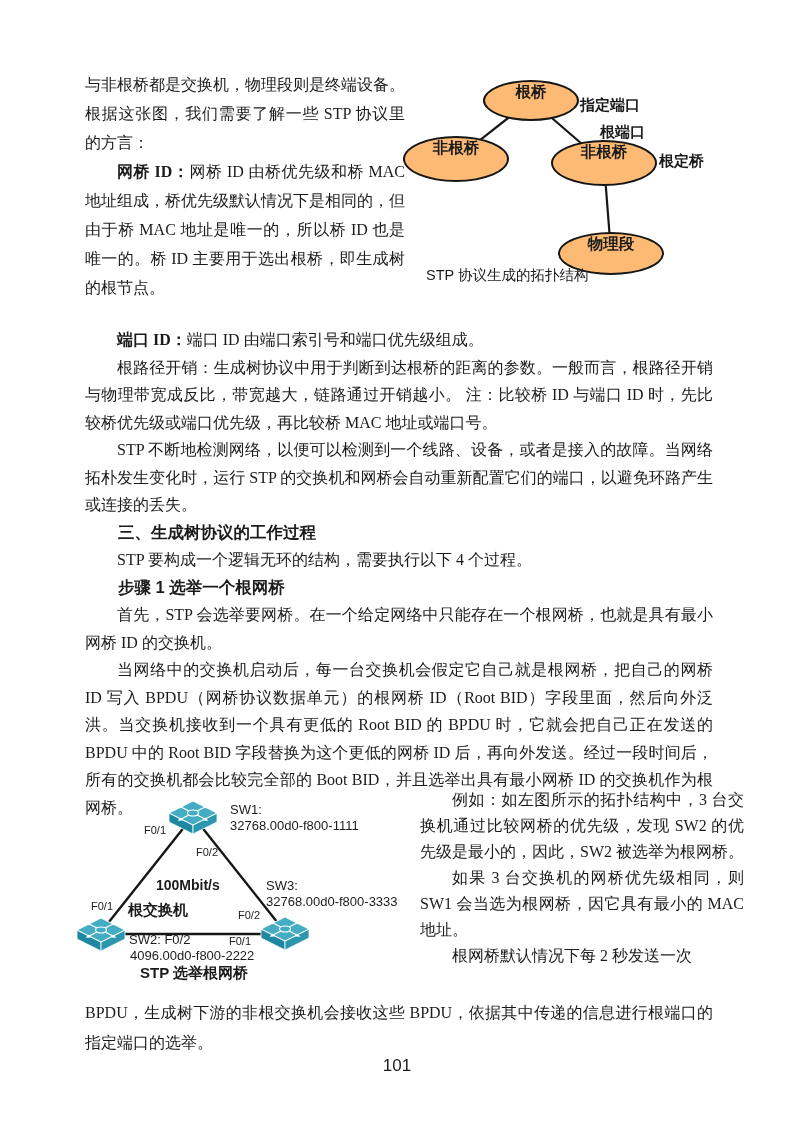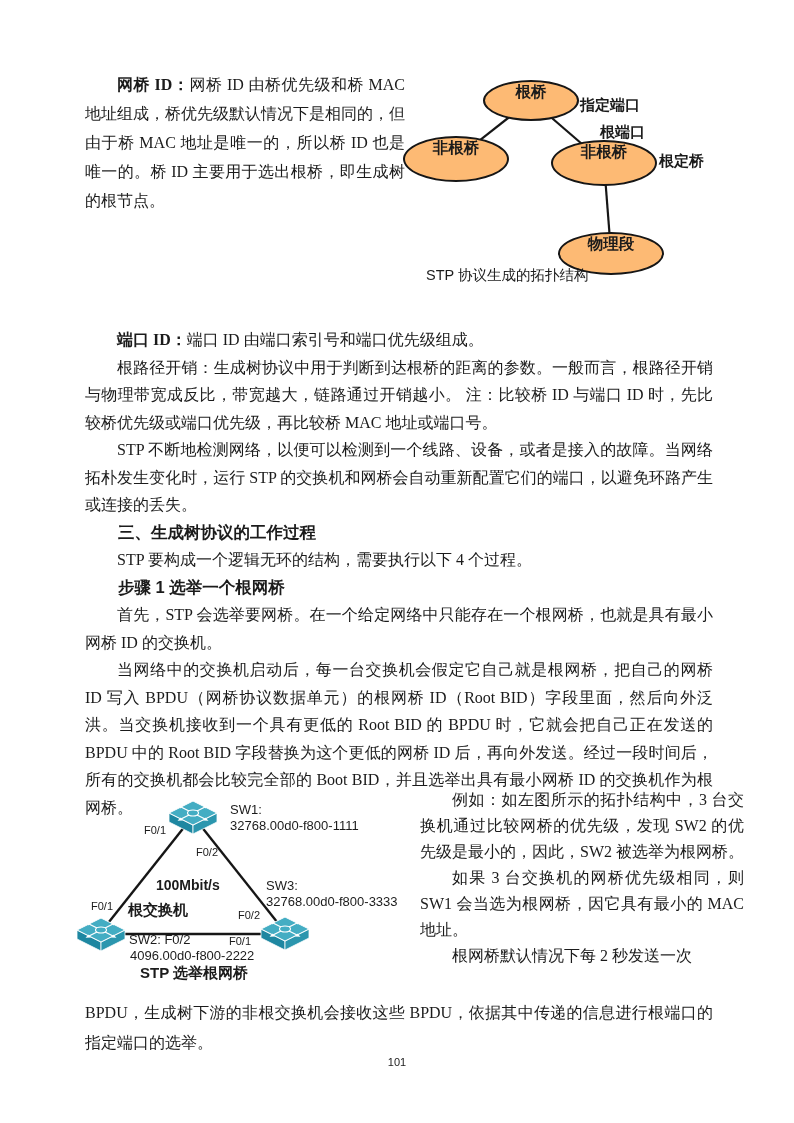--- a/index.html
+++ b/index.html
@@ -28,21 +28,21 @@
     font-size:16px; line-height:30px; text-align:justify;
   }
   p.ind { text-indent:2em; }
   .lead-bold { font-weight:bold; }
   .sec-head, .step-head {
     font-family:"Liberation Sans", sans-serif;
     font-weight:bold; font-size:16.5px; text-indent:2em;
   }
   .page-number {
     position:absolute; left:0; top:1056px; width:100%;
-    text-align:center; font-size:11px; font-family:"Liberation Sans", sans-serif;
+    text-align:center; font-size:17px; font-family:"Liberation Sans", sans-serif;
   }
   
   .topo { position:absolute; left:400px; top:60px; width:350px; height:240px; }
   .topo svg.conn { position:absolute; left:0; top:0; }
   .topo-node {
     position:absolute; background:#fdba74; border:2.2px solid #161616; border-radius:50%;
     display:flex; align-items:flex-start; justify-content:center;
     font-family:"Liberation Sans", sans-serif; font-weight:bold; font-size:15.5px;
   }
   .topo-label {
@@ -65,20 +65,21 @@
   .nd-speed { font-weight:bold; font-size:14px; }
   .nd-role { font-weight:bold; font-size:15px; font-family:Liberation Mono, monospace; }
   .nd-caption { font-weight:bold; font-size:15px; }
 </style>
 </head>
 <body>
 
 <div class="page">
 
   <div class="col-left">
+    <p>与非根桥都是交换机，物理段则是终端设备。根据这张图，我们需要了解一些 STP 协议里的方言：</p>
     <p class="ind"><span class="lead-bold">网桥 ID：</span><span>网桥 ID 由桥优先级和桥 MAC 地址组成，桥优先级默认情况下是相同的，但由于桥 MAC 地址是唯一的，所以桥 ID 也是唯一的。桥 ID 主要用于选出根桥，即生成树的根节点。</span></p>
   </div>
 
   <div class="topo">
     <svg class="conn" width="350" height="240">
       <line x1="131" y1="40" x2="56" y2="99" stroke="#161616" stroke-width="2.2"></line>
       <line x1="131" y1="40" x2="204" y2="103" stroke="#161616" stroke-width="2.2"></line>
       <line x1="204" y1="103" x2="211" y2="193" stroke="#161616" stroke-width="2.2"></line>
     </svg>
     <div class="topo-node" style="left:83px;top:20px;width:96px;height:41px;">

